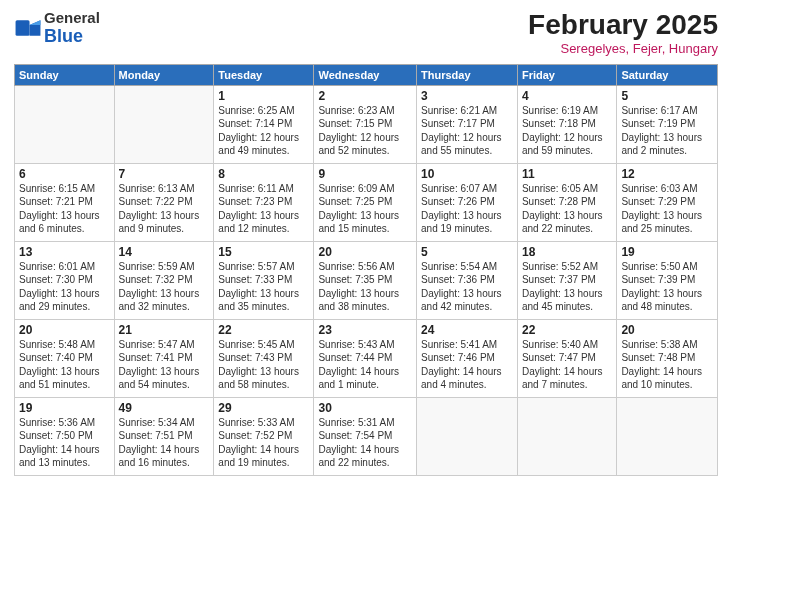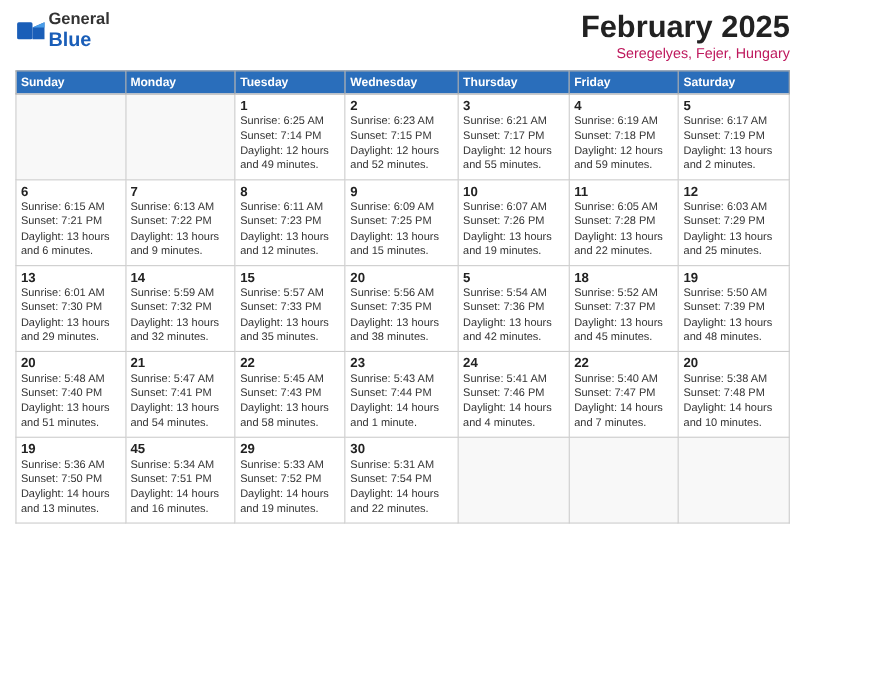--- a/index.html
+++ b/index.html
@@ -244,21 +244,21 @@
             <span class="day-number">20</span>
             <div class="day-info">Sunrise: 5:38 AM<br>Sunset: 7:48 PM<br>Daylight: 14 hours<br>and 10 minutes.</div>
           </td>
         </tr>
         <tr>
           <td>
             <span class="day-number">19</span>
             <div class="day-info">Sunrise: 5:36 AM<br>Sunset: 7:50 PM<br>Daylight: 14 hours<br>and 13 minutes.</div>
           </td>
           <td>
-            <span class="day-number">45</span>
+            <span class="day-number">49</span>
             <div class="day-info">Sunrise: 5:34 AM<br>Sunset: 7:51 PM<br>Daylight: 14 hours<br>and 16 minutes.</div>
           </td>
           <td>
             <span class="day-number">29</span>
             <div class="day-info">Sunrise: 5:33 AM<br>Sunset: 7:52 PM<br>Daylight: 14 hours<br>and 19 minutes.</div>
           </td>
           <td>
             <span class="day-number">30</span>
             <div class="day-info">Sunrise: 5:31 AM<br>Sunset: 7:54 PM<br>Daylight: 14 hours<br>and 22 minutes.</div>
           </td>

